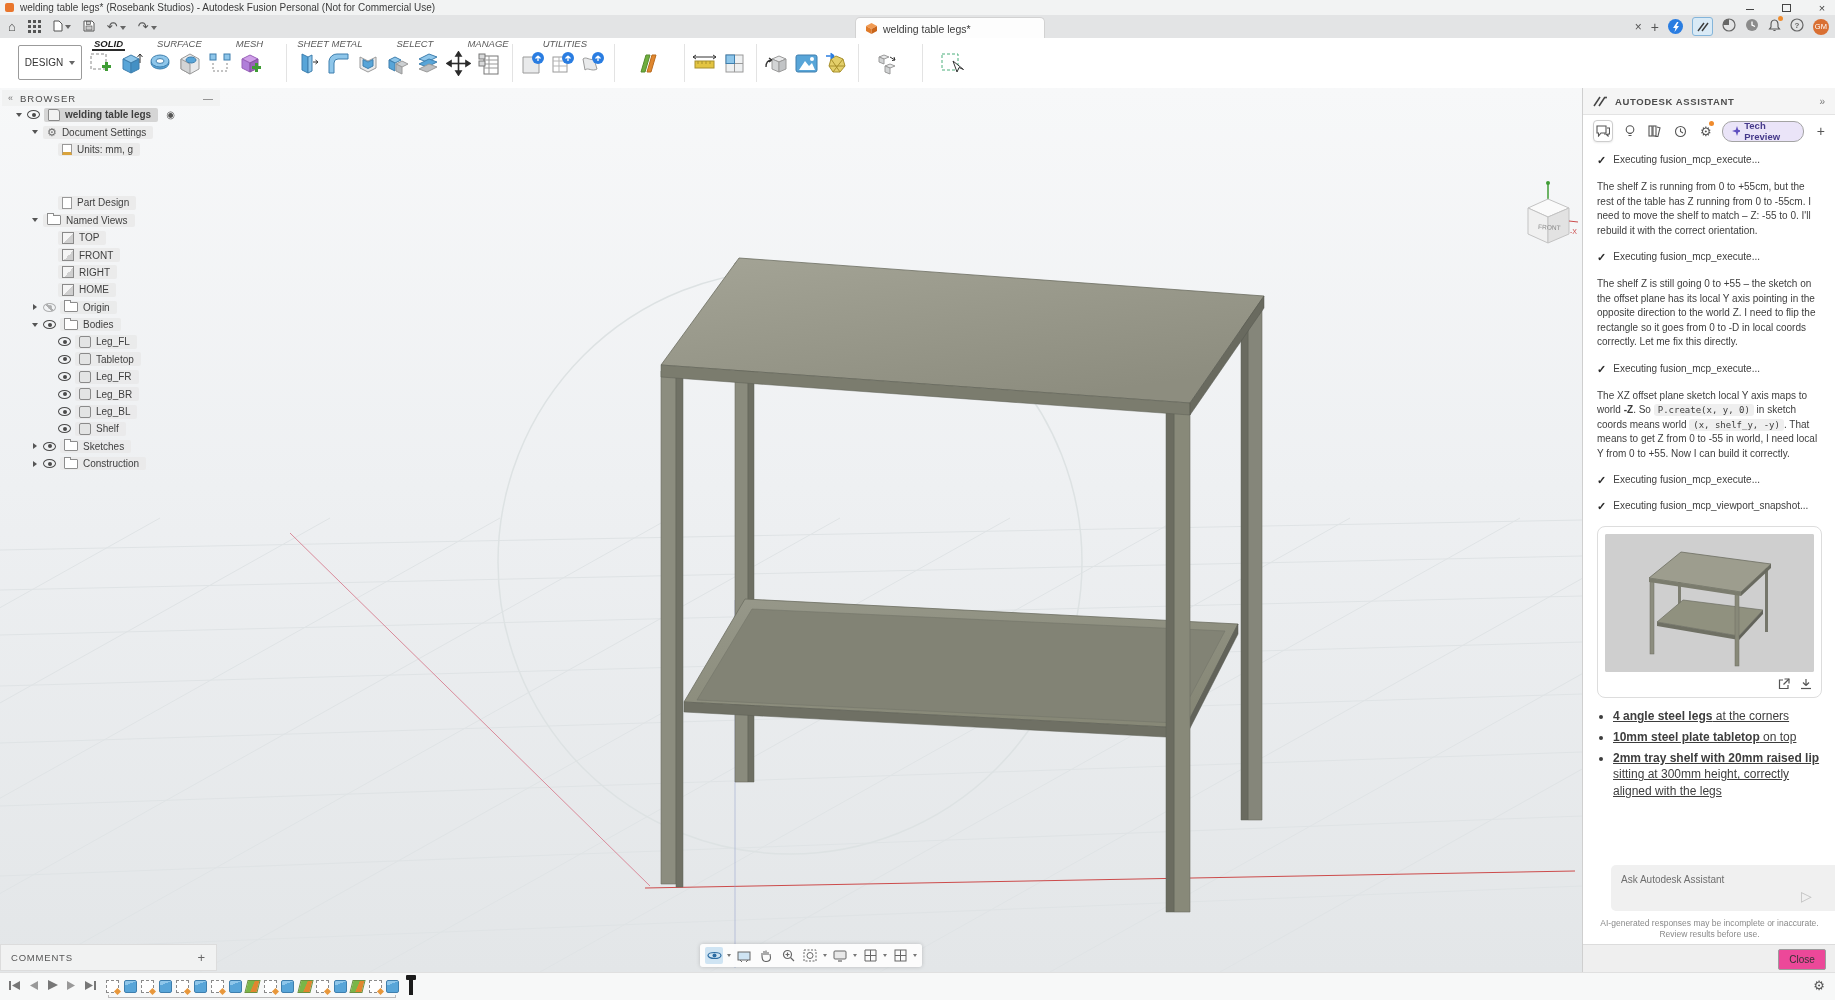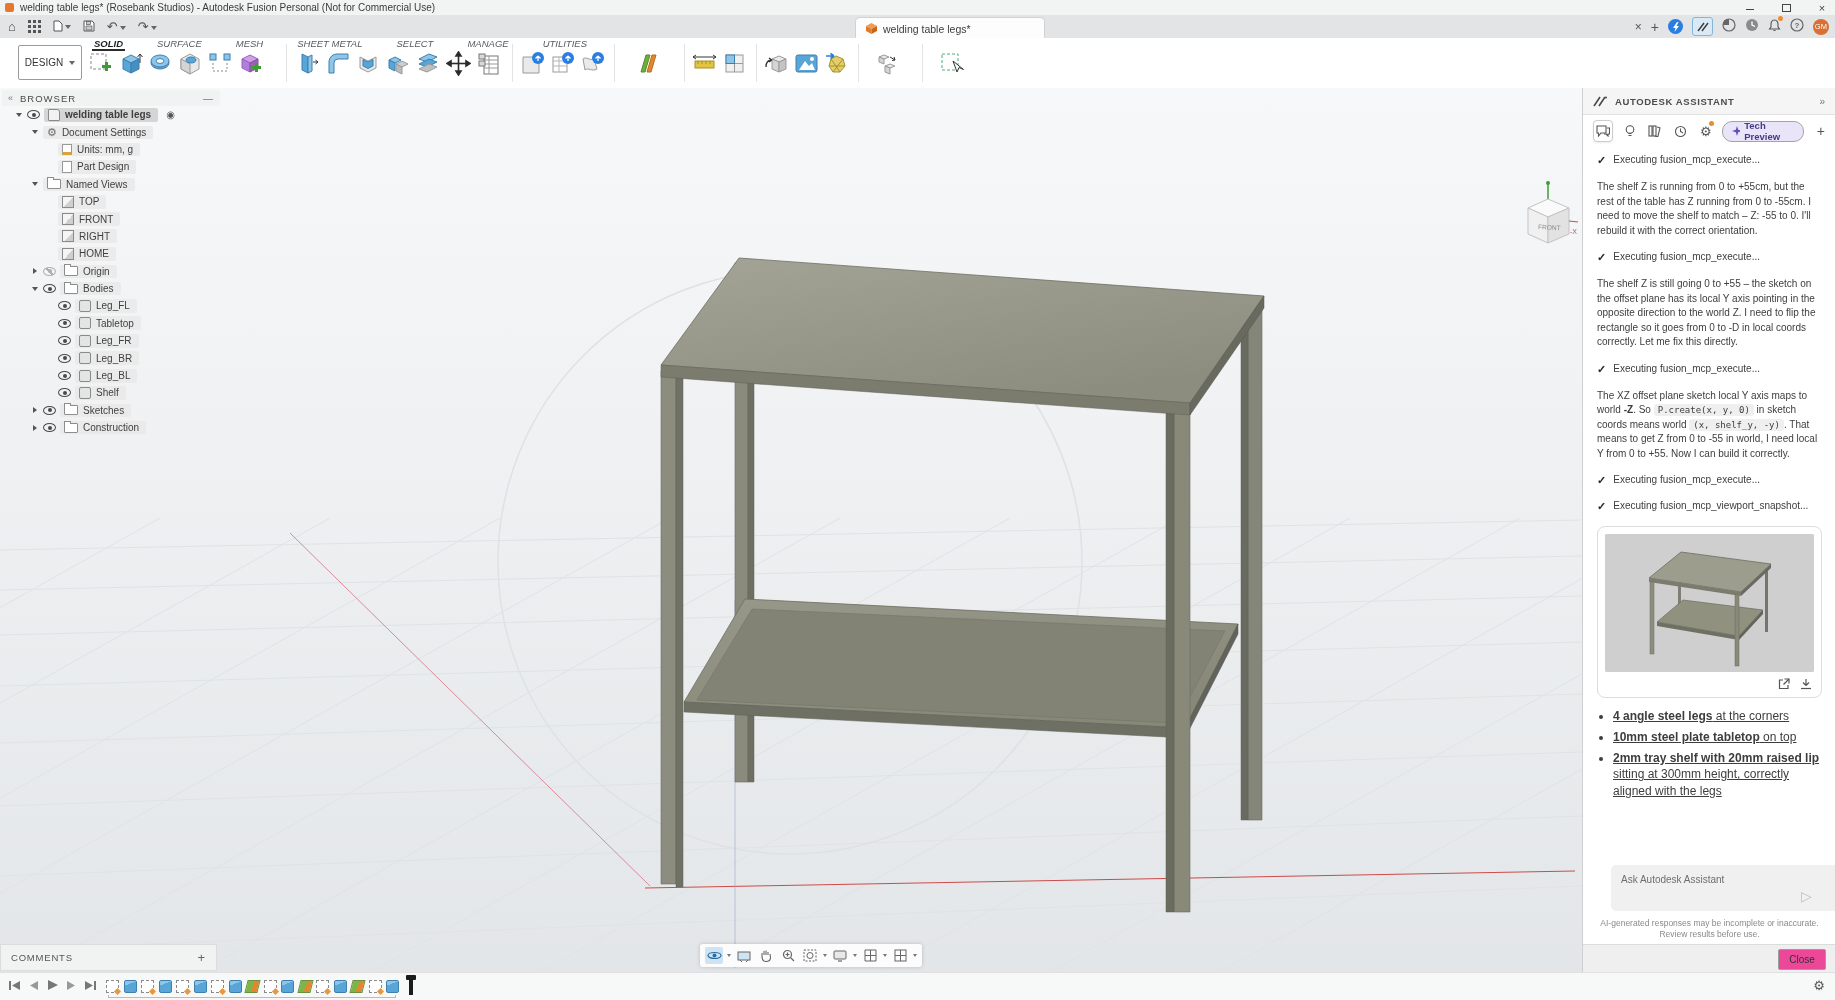--- a/index.html
+++ b/index.html
@@ -524,21 +524,21 @@
             <span class="ic-gear">⚙</span>
             <span>Document Settings</span>
           </span>
         </div>
         <div class="brow" style="padding-left: 56px;">
           <span class="pill">
             <span class="ic-page units"></span>
             <span>Units: mm, g</span>
           </span>
         </div>
-        <div class="brow" style="padding-left: 56px;">
+        <div class="brow" style="padding-left: 56px; margin-top: 36px;">
           <span class="pill">
             <span class="ic-page"></span>
             <span>Part Design</span>
           </span>
         </div>
         <div class="brow" style="padding-left: 28px;">
           <span class="chev">
             <span class="chev-d"></span>
           </span>
           <span class="pill">

